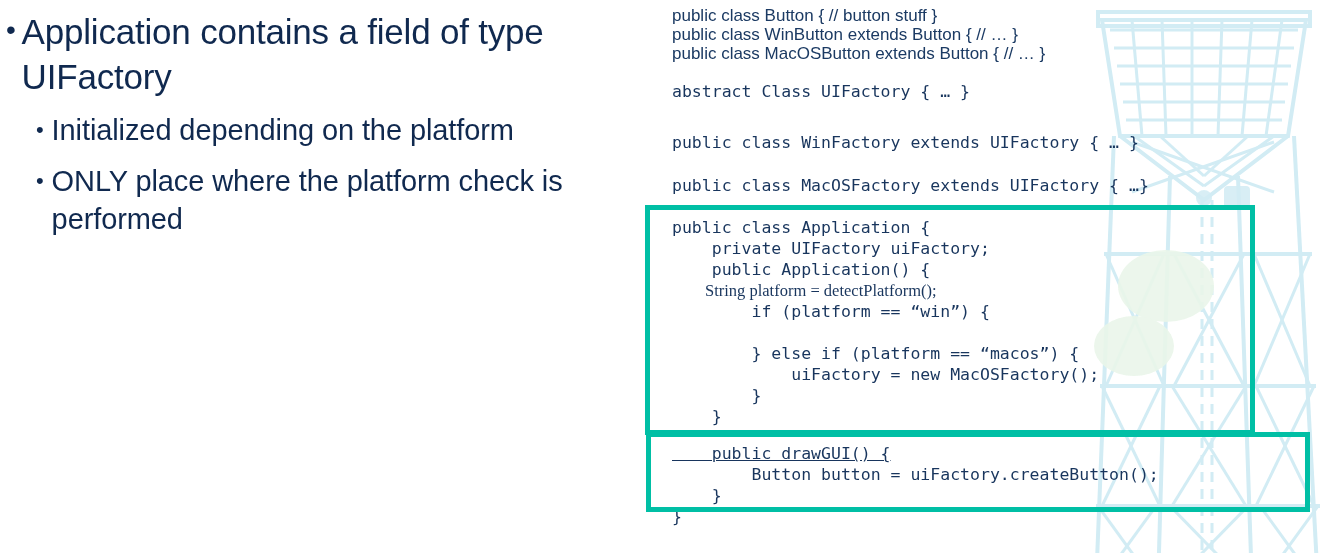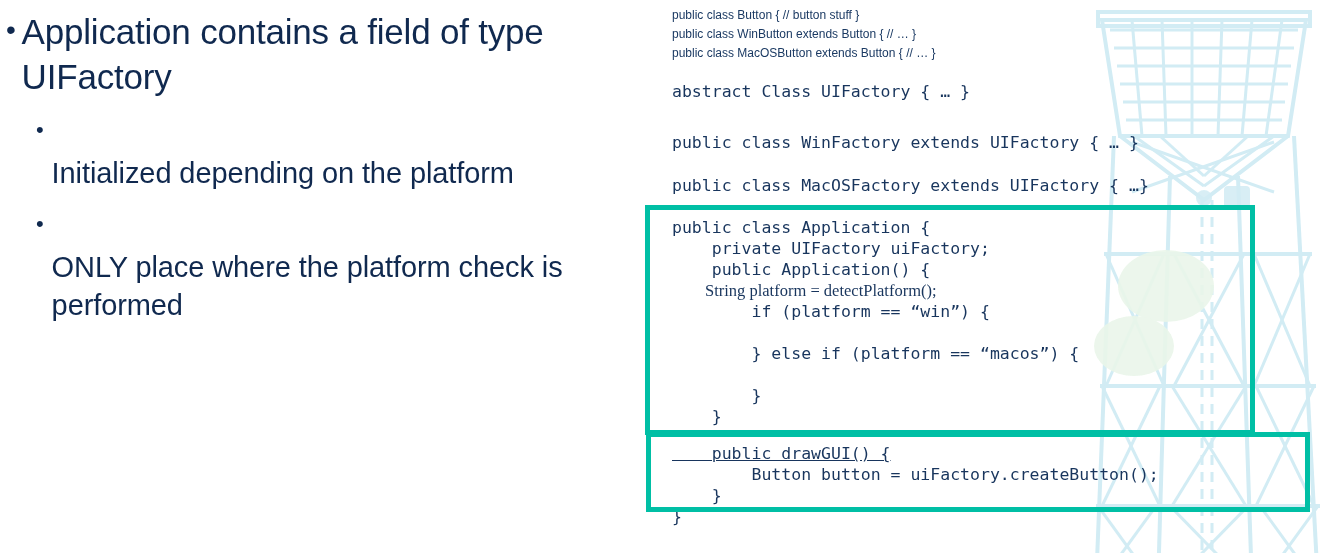--- a/index.html
+++ b/index.html
@@ -62,37 +62,37 @@
     line-height: 1.3;
     letter-spacing: -0.1px;
     margin: 0 0 14px 30px;
   }
   .bullet-l2 .dot {
     flex: 0 0 auto;
     font-size: 22px;
     line-height: 1.6;
     margin-right: 8px;
   }
-  .bullet-l2 .txt { flex: 1 1 auto; margin-top: 43px; }
+  .bullet-l2 .txt { flex: 1 1 auto; }
 
   
   #code-col {
     position: absolute;
     left: 672px;
     top: 0px;
     width: 650px;
     height: 553px;
     z-index: 2;
   }
   .code-sans {
     position: absolute;
     left: 0;
     color: #1b3a63;
     font-family: "Liberation Sans", sans-serif;
-    font-size: 12px;
+    font-size: 17px;
     line-height: 19px;
     white-space: pre;
   }
   .code-mono {
     position: absolute;
     left: 0;
     color: #18355d;
     font-family: "DejaVu Sans Mono", monospace;
     font-size: 16.5px;
     line-height: 21px;
@@ -225,20 +225,21 @@
     <div class="code-mono" style="top:81px;">abstract Class UIFactory { … }</div>
     <div class="code-mono" style="top:132px;">public class WinFactory extends UIFactory { … }</div>
     <div class="code-mono" style="top:175px;">public class MacOSFactory extends UIFactory { …}</div>
 
     <div class="code-mono" style="top:217px;">public class Application {</div>
     <div class="code-mono" style="top:238px;">    private UIFactory uiFactory;</div>
     <div class="code-mono" style="top:259px;">    public Application() {</div>
     <div class="code-mono" style="top:280px;font-family:Liberation Serif, serif;">        String platform = detectPlatform();</div>
     <div class="code-mono" style="top:301px;">        if (platform == “win”) {</div>
     <div class="code-mono" style="top:343px;">        } else if (platform == “macos”) {</div>
+    <div class="code-mono" style="top:364px;">            uiFactory = new MacOSFactory();</div>
     <div class="code-mono" style="top:385px;">        }</div>
     <div class="code-mono" style="top:406px;">    }</div>
 
     <div class="code-mono" style="top:443px;text-decoration:underline;">    public drawGUI() {</div>
     <div class="code-mono" style="top:464px;">        Button button = uiFactory.createButton();</div>
     <div class="code-mono" style="top:485px;">    }</div>
 
     <div class="code-mono" style="top:506px;">}</div>
 
   </div>

